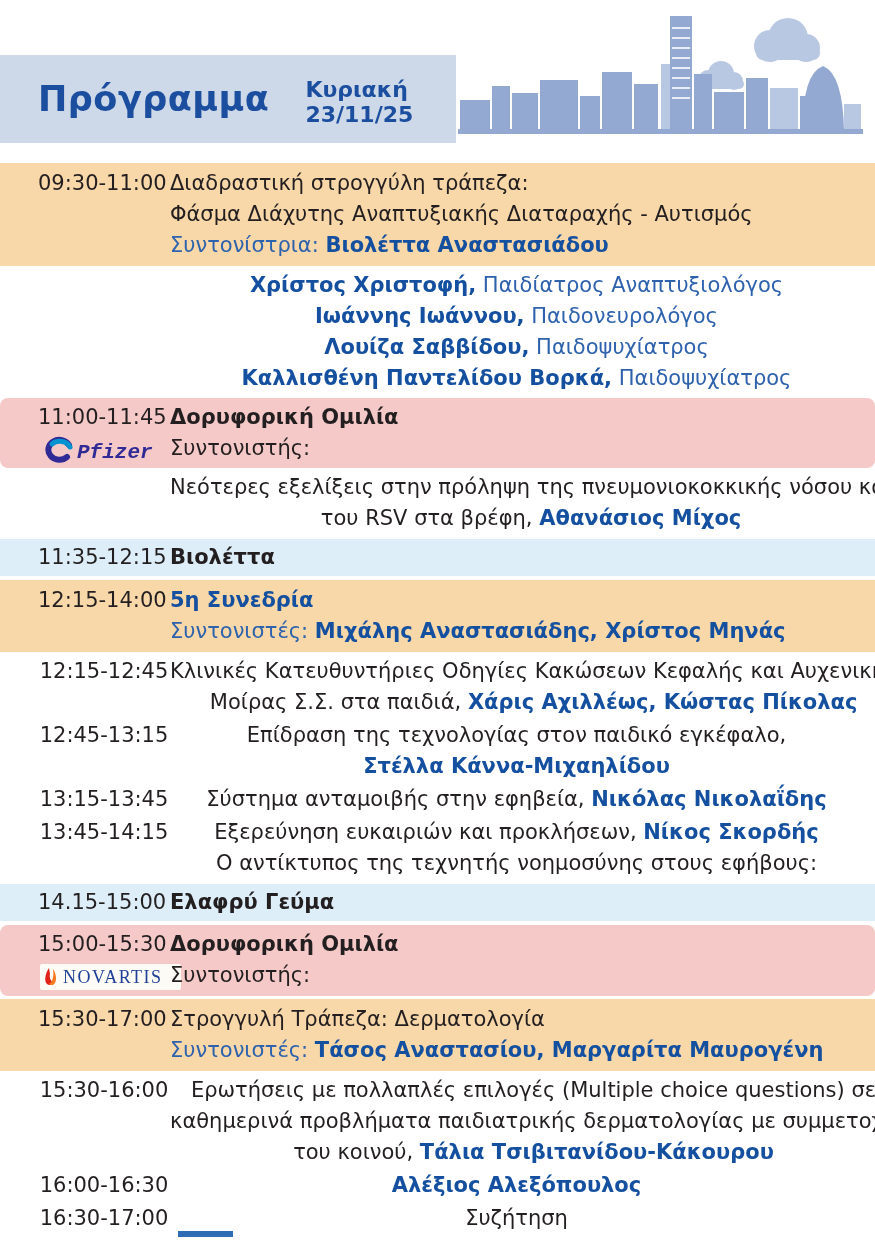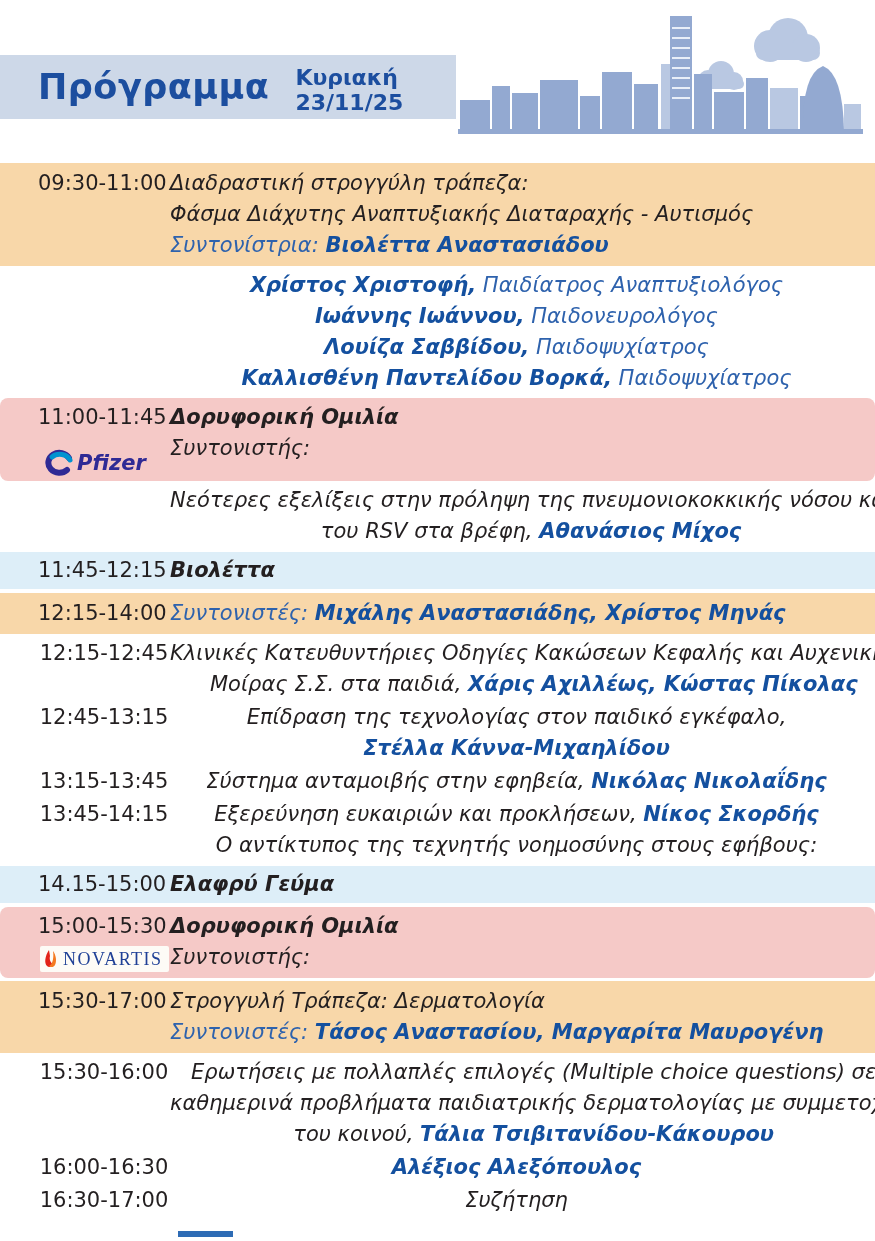--- a/index.html
+++ b/index.html
@@ -3,51 +3,51 @@
 <meta charset="utf-8">
 <style>
   html,body{margin:0;padding:0;}
   body{
     width:875px;height:1241px;position:relative;overflow:hidden;
     background:#ffffff;
     font-family:"DejaVu Sans","Liberation Sans",sans-serif;
   }
   
   .header-band{
-    position:absolute;left:0;top:55px;width:456px;height:64px;
+    position:absolute;left:0;top:55px;width:456px;height:88px;
     background:#cdd8e8;display:flex;align-items:center;
   }
   .page-title{
     margin:0 0 0 38px;font-size:35px;font-weight:bold;color:#1c4e9f;letter-spacing:0.5px;
   }
   .header-date{
-    margin-left:26px;font-size:22px;font-weight:bold;color:#1c4e9f;padding-top:6px;
+    margin-left:36px;font-size:22px;font-weight:bold;color:#1c4e9f;padding-top:6px;
   }
   .skyline{position:absolute;top:8px;right:12px;width:405px;height:128px;}
   
   .schedule{position:absolute;left:0;top:160px;width:875px;}
   .band{display:flex;align-items:flex-start;}
   .band.bg-orange{background:#f8d7a9;margin:3px 0;padding:5px 0;}
   .band.bg-pink{background:#f5c9c7;margin:3px 0;padding:4px 0;border-radius:8px;}
   .band.bg-lightblue{background:#ddeef8;margin:4px 0;padding:3px 0;}
   .band.bg-white{background:#ffffff;padding:1px 0;text-align:center;}
   .timecol{width:170px;flex:0 0 170px;box-sizing:border-box;padding-left:38px;}
   .time{font-size:21px;color:#231f20;line-height:31px;white-space:nowrap;}
-  .contentcol{flex:1;padding-right:12px;font-style:italic;}
+  .contentcol{flex:1;padding-right:12px;}
   .line{font-size:21px;line-height:31px;min-height:31px;white-space:nowrap;}
   .seg-dark{color:#231f20;}
   .seg-darkbold{color:#231f20;font-weight:bold;}
   .seg-blue{color:#2e62ad;}
   .seg-name{color:#14509f;font-weight:bold;}
   
-  .pfizer-logo{display:flex;align-items:center;margin:16px 0 0 6px;}
+  .pfizer-logo{display:flex;align-items:flex-end;margin:3px 0 0 6px;font-family:Liberation Mono, monospace;}
   .pfizer-word{font-size:21px;font-weight:bold;font-style:italic;color:#2f2a95;margin-left:3px;}
   .novartis-chip{
     display:inline-flex;align-items:center;background:#fdfbf6;border-radius:2px;
-    padding:2px 6px 2px 3px;margin:4px 0 0 2px;
+    padding:2px 18px 2px 3px;margin:4px 0 0 2px;
   }
   .novartis-word{
     font-family:"Liberation Serif","DejaVu Serif",serif;
     font-size:18px;color:#1f4096;letter-spacing:1.5px;margin-left:4px;
   }
   
   .footer-dash{position:absolute;left:178px;bottom:4px;width:55px;height:6px;background:#2e6cb5;}
 </style>
 </head>
 <body>
@@ -142,31 +142,32 @@
     </div>
     <div class="band bg-white">
       <div class="timecol"></div>
       <div class="contentcol">
         <div class="line"><span class="seg-dark">Νεότερες εξελίξεις στην πρόληψη της πνευμονιοκοκκικής νόσου και</span></div>
         <div class="line"><span class="seg-dark">του RSV στα βρέφη, </span><span class="seg-name">Αθανάσιος Μίχος</span></div>
       </div>
     </div>
     <div class="band bg-lightblue">
       <div class="timecol">
-        <div class="time">11:45-12:15</div>
+        <div class="time">11:35-12:15</div>
       </div>
       <div class="contentcol">
         <div class="line"><span class="seg-darkbold">Βιολέττα</span></div>
       </div>
     </div>
     <div class="band bg-orange">
       <div class="timecol">
         <div class="time">12:15-14:00</div>
       </div>
       <div class="contentcol">
+        <div class="line"><span class="seg-name">5η Συνεδρία</span></div>
         <div class="line"><span class="seg-blue">Συντονιστές: </span><span class="seg-name">Μιχάλης Αναστασιάδης, Χρίστος Μηνάς</span></div>
       </div>
     </div>
     <div class="band bg-white">
       <div class="timecol">
         <div class="time">12:15-12:45</div>
       </div>
       <div class="contentcol">
         <div class="line"><span class="seg-dark">Κλινικές Κατευθυντήριες Οδηγίες Κακώσεων Κεφαλής και Αυχενικής</span></div>
         <div class="line"><span class="seg-dark">Μοίρας Σ.Σ. στα παιδιά, </span><span class="seg-name">Χάρις Αχιλλέως,  Κώστας Πίκολας</span></div>

